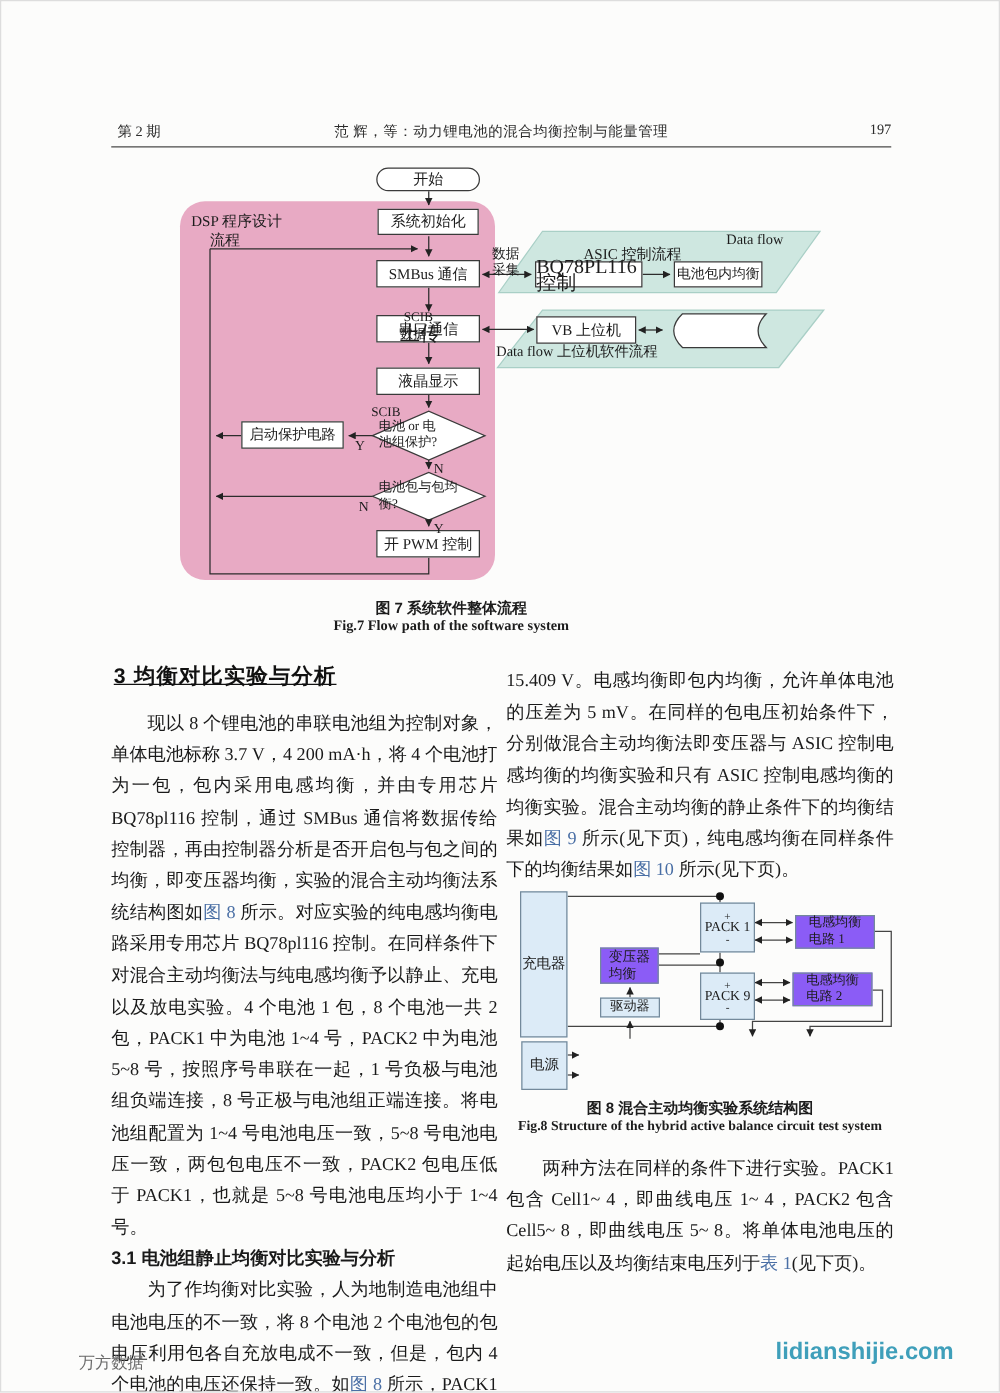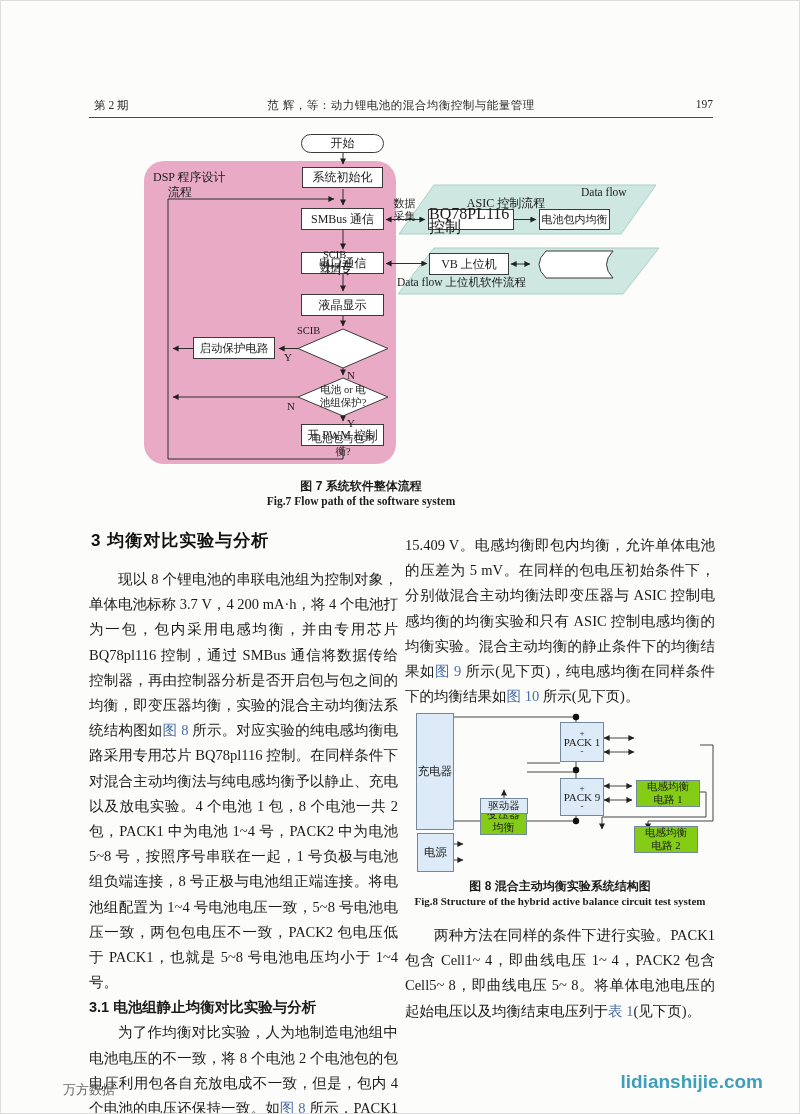--- a/index.html
+++ b/index.html
@@ -13,21 +13,21 @@
   .hdr-title { left:88px; top:97px; width:624px; text-align:center; letter-spacing:.5px; }
   .hdr-page { left:622px; top:97px; width:90px; text-align:right; }
   .hdr-rule { left:88px; top:116px; width:624px; height:1px; background:#4a4a4a; }
   
   .f7-frame { left:143px; top:160px; width:252px; height:303px; background:#e8aac4; border-radius:20px; z-index:1; }
   svg.overlay { position:absolute; left:0; top:0; z-index:2; pointer-events:none; }
   .fbox { position:absolute; z-index:3; background:#fff; border:1px solid #3a3a3a;
           display:flex; align-items:center; justify-content:center; font-size:12px; line-height:13px; }
   .lbl { position:absolute; z-index:3; font-size:11px; line-height:13px; }
   .pre { white-space:pre-line; }
-  .ctr { text-align:center;margin-top:48px; }
+  .ctr { text-align:left; }
   .n-start { left:300px; top:133px; width:83px; height:19px; border-radius:10px; }
   .n-init  { left:301px; top:166px; width:81px; height:21px; }
   .n-smbus { left:300px; top:207px; width:83px; height:22px; }
   .n-serial{ left:300px; top:251px; width:83px; height:22px; }
   .n-lcd   { left:300px; top:293px; width:83px; height:22px; }
   .n-protect{ left:192px; top:336px; width:82px; height:22px; font-size:11.5px; }
   .n-pwm   { left:300px; top:423px; width:83px; height:22px; }
   .n-bq    { left:427px; top:208px; width:86px; height:21px; font-size:16px; }
   .n-inner { left:538px; top:208px; width:71px; height:21px; font-size:11px; }
   .n-vb    { left:428px; top:252px; width:80px; height:22px; }
@@ -46,32 +46,32 @@
   .t-df2 { left:396px; top:275px; font-size:11.5px; }
   .yn { font-size:11px; z-index:3; }
   .t-y1 { left:283px; top:350px; } .t-n1 { left:346px; top:368px; }
   .t-n2 { left:286px; top:399px; } .t-y2 { left:346px; top:416px; }
   .cap-zh { font-family:"Liberation Sans", sans-serif; font-weight:bold; font-size:12px; text-align:center; }
   .cap-en { font-weight:bold; font-size:11.5px; text-align:center; }
   .f7-cap-zh { left:140px; top:477px; width:440px; }
   .f7-cap-en { left:140px; top:494px; width:440px; }
   
   .sec-h { font-family:"Liberation Sans", sans-serif; font-weight:bold; color:#111; }
-  .sec3 { left:90px; top:528px; font-size:17px; letter-spacing:1px; }
+  .sec3 { left:90px; top:528px; font-size:17px; letter-spacing:1px;text-decoration:underline; }
   .col { font-size:14.5px; line-height:25.2px; text-align:justify; color:#1a1a1a; }
   .colL { left:88px; top:566px; width:309px; }
   .colR { left:404px; top:532px; width:310px; }
   .colR2 { left:404px; top:922px; width:310px; }
   .para { text-indent:2em; }
   .sub31 { font-family:"Liberation Sans", sans-serif; font-weight:bold; font-size:14.5px; line-height:25px; text-indent:0; }
   .ref { color:#4a6fa5; }
   
   .f8box { position:absolute; z-index:3; border:1px solid #73899b; display:flex; align-items:center;
            justify-content:center; font-size:11px; line-height:12.5px; }
-  .blue { background:#dcebf7; } .salmon { background:#84cc16; }
+  .blue { background:#dcebf7; } .salmon { background:#8b5cf6; }
   .g-charger { left:415px; top:712px; width:38px; height:117px; font-size:11.5px; }
   .g-power   { left:416px; top:832px; width:37px; height:39px; font-size:11.5px; }
   .g-trans   { left:479px; top:757px; width:47px; height:29px; }
   .g-driver  { left:479px; top:797px; width:48px; height:16px; font-size:10.5px; }
   .g-pack1 { left:559px; top:721px; width:44px; height:40px; }
   .g-pack2 { left:559px; top:777px; width:44px; height:38px; }
   .pack-inner { display:flex; flex-direction:column; align-items:center; line-height:10px; }
   .term { font-size:9px; line-height:8px; }
   .g-bal1 { left:635px; top:731px; width:64px; height:27px; font-size:10.5px; }
   .g-bal2 { left:633px; top:777px; width:64px; height:27px; font-size:10.5px; }

